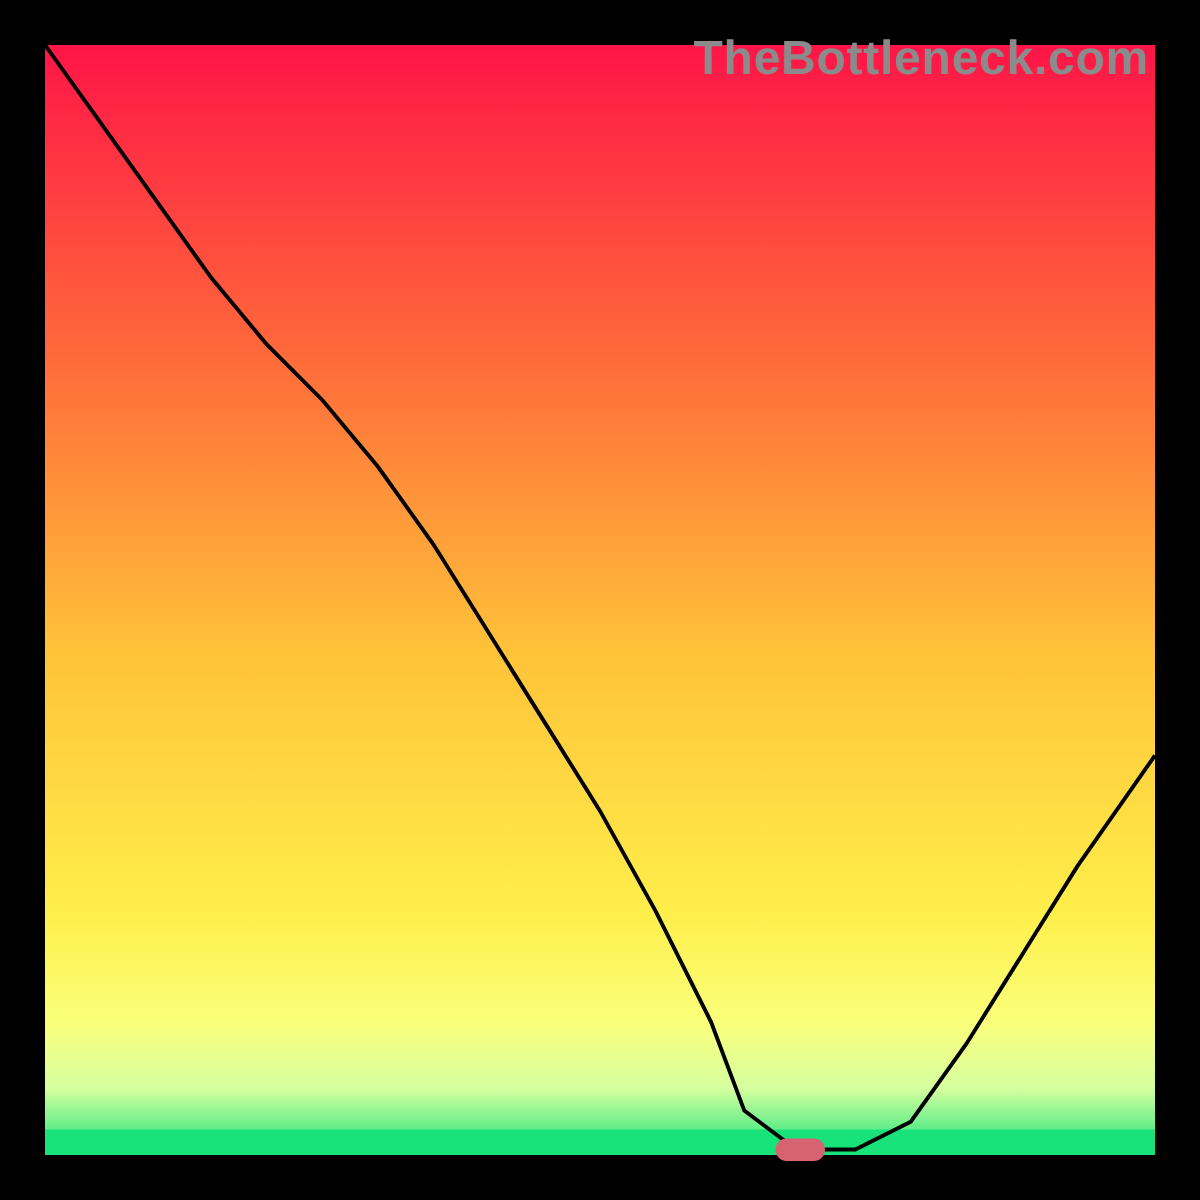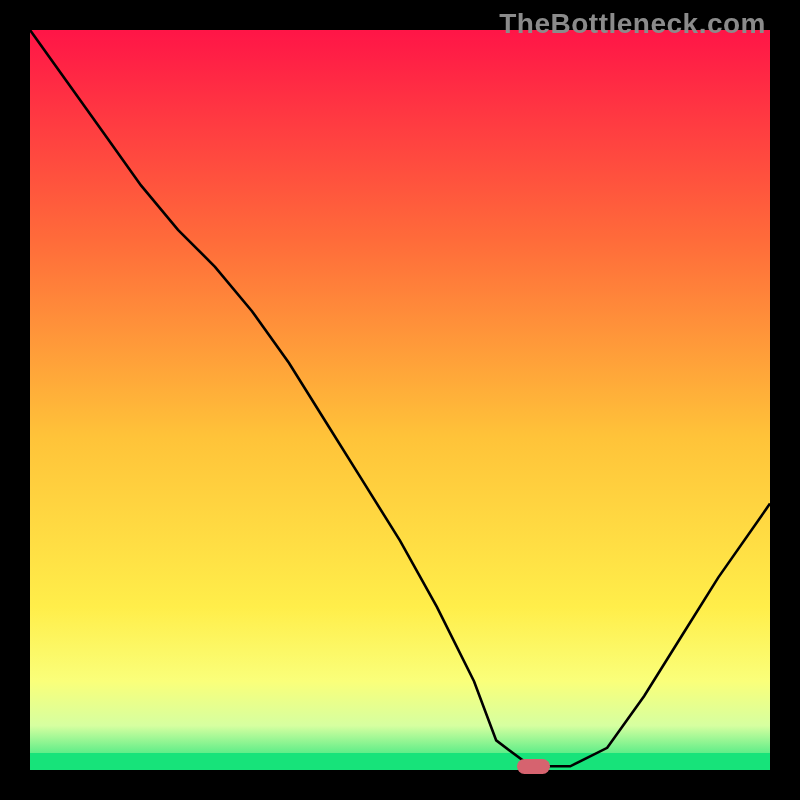--- a/index.html
+++ b/index.html
@@ -40,24 +40,24 @@
     width: 100%;
     height: 100%;
   }
   .marker {
     position: absolute;
     border-radius: 999px;
     
   }
   .watermark {
     position: absolute;
-    top: 8px;
+    top: 20px;
     right: 34px;
     font-family: Arial, Helvetica, sans-serif;
-    font-size: 28px;
+    font-size: 32px;
     font-weight: 600;
     color: #8b8b8b;
     letter-spacing: 0.5px;
     user-select: none;
   }
 </style>
 </head>
 <body>
 
 <div class="frame">

